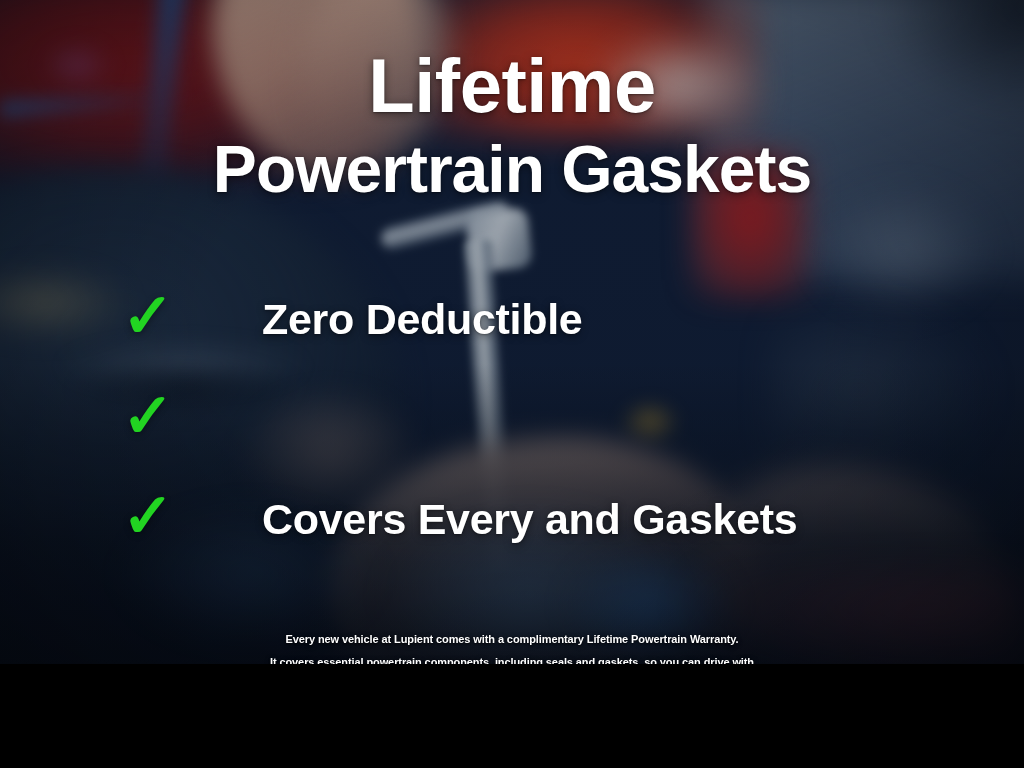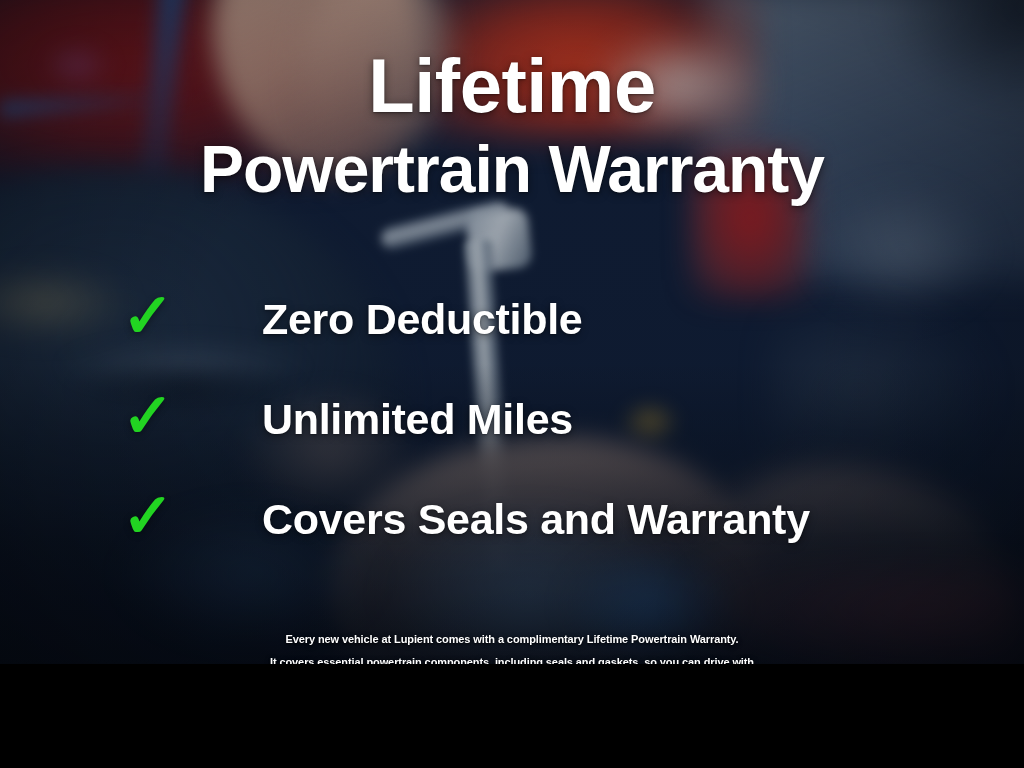--- a/index.html
+++ b/index.html
@@ -481,38 +481,37 @@
     <div class="bg-cyan-b"></div>
     <div class="bg-maroon-band"></div>
   </div>
   <div class="bg-layer bg-scrim"></div>
   <div class="bg-layer bg-vignette"></div>
 
   <div class="content">
 
     <div class="headline-block">
       <div class="headline-line1">Lifetime</div>
-      <div class="headline-line2">Powertrain Warranty</div>
+      <div class="headline-line2">Powertrain Gaskets</div>
     </div>
 
     <div class="benefits">
 
       <div class="benefit-row">
         <span class="benefit-check">✓</span>
         <span class="benefit-label">Zero Deductible</span>
       </div>
 
       <div class="benefit-row">
         <span class="benefit-check">✓</span>
-        <span class="benefit-label">Unlimited Miles</span>
       </div>
 
       <div class="benefit-row">
         <span class="benefit-check">✓</span>
-        <span class="benefit-label">Covers Seals and Warranty</span>
+        <span class="benefit-label">Covers Every and Gaskets</span>
       </div>
 
     </div>
 
     <div class="footnote">
       <div class="footnote-line">Every new vehicle at Lupient comes with a complimentary Lifetime Powertrain Warranty.</div>
       <div class="footnote-line">It covers essential powertrain components, including seals and gaskets, so you can drive with</div>
     </div>
 
   </div>

